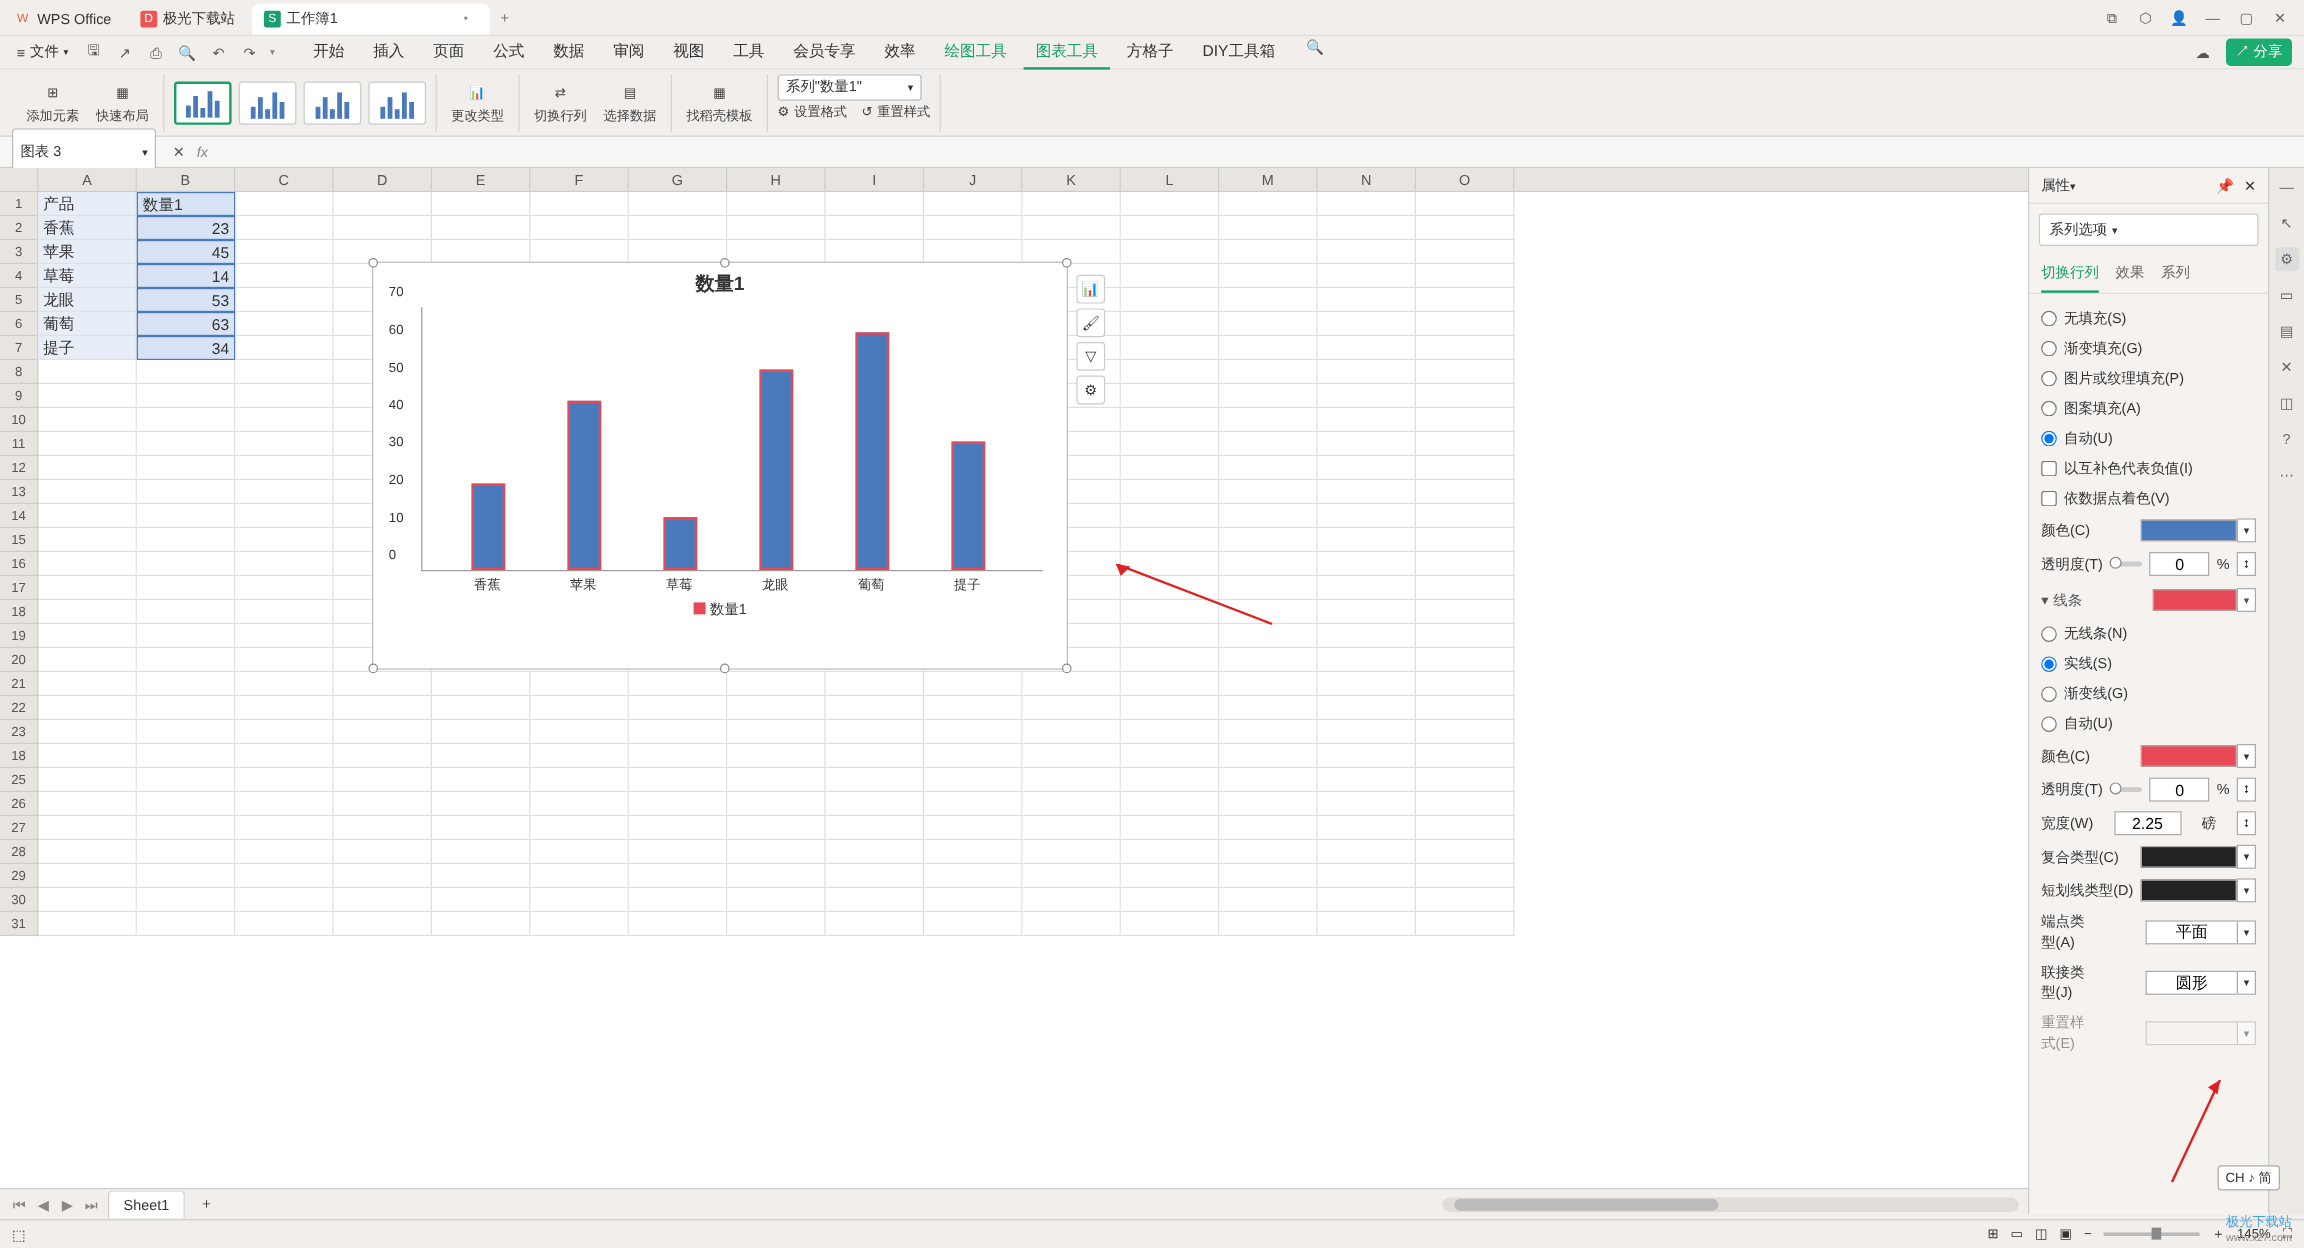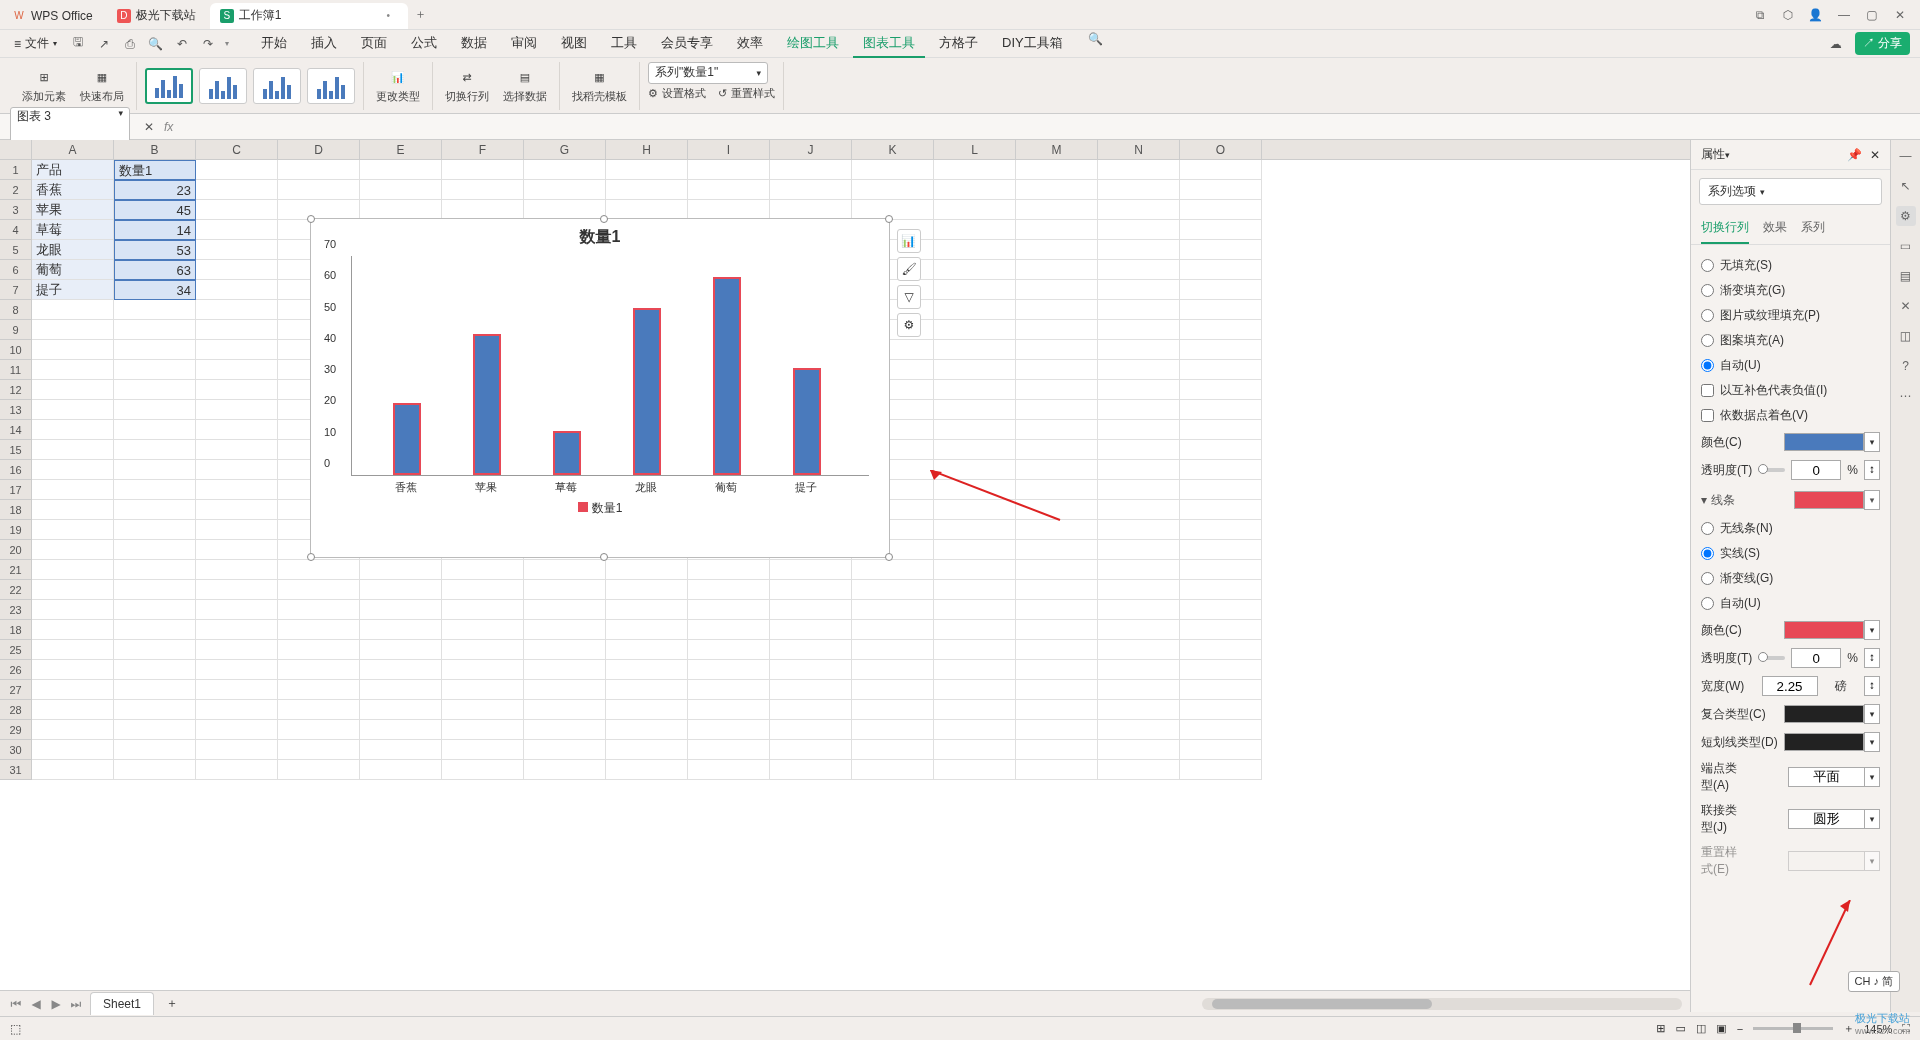--- a/index.html
+++ b/index.html
@@ -33,21 +33,21 @@
 .ribbon-btn { display: flex; flex-direction: column; align-items: center; justify-content: center; font-size: 11px; color: #444; gap: 2px; padding: 2px 4px; }
 .ribbon-icon { width: 20px; height: 20px; display: flex; align-items: center; justify-content: center; }
 .chart-style { width: 48px; height: 36px; border: 1px solid #ccc; background: #fff; border-radius: 3px; display: flex; align-items: flex-end; justify-content: center; gap: 2px; padding: 4px; }
 .chart-style.sel { border: 2px solid #1a9e6b; }
 .chart-style span { width: 4px; background: #4a7abc; }
 .series-select { width: 120px; height: 22px; border: 1px solid #bbb; background: #fff; padding: 0 6px; display: flex; align-items: center; justify-content: space-between; border-radius: 3px; }
 .ribbon-small { display: flex; align-items: center; gap: 4px; font-size: 11px; color: #444; }
 
 
 .fbar-row { height: 26px; display: flex; align-items: center; border-bottom: 1px solid #ccc; background: #f8f6f4; }
-.name-box { width: 120px; height: 40px; margin-left: 10px; border: 1px solid #bbb; background: #fff; display: flex; align-items: flex-start; justify-content: space-between; padding: 0 6px; border-radius: 3px; }
+.name-box { width: 120px; height: 40px; margin-left: 10px; border: 1px solid #bbb; background: #fff; display: flex; align-items: center; justify-content: space-between; padding: 0 6px; border-radius: 3px; }
 .fx-area { display: flex; align-items: center; gap: 6px; margin-left: 10px; flex: 1; }
 .formula-input { flex: 1; height: 22px; border: none; background: transparent; outline: none; }
 
 
 .main { display: flex; height: calc(100vh - 168px); }
 .sheet-area { flex: 1; position: relative; background: #fff; overflow: hidden; }
 .col-headers { display: flex; height: 20px; background: #e8e4e0; border-bottom: 1px solid #ccc; position: sticky; top: 0; }
 .corner { width: 32px; border-right: 1px solid #ccc; background: #e8e4e0; }
 .col-h { width: 82px; border-right: 1px solid #ccc; text-align: center; line-height: 20px; font-size: 12px; color: #555; }
 .grid-body { display: flex; }

